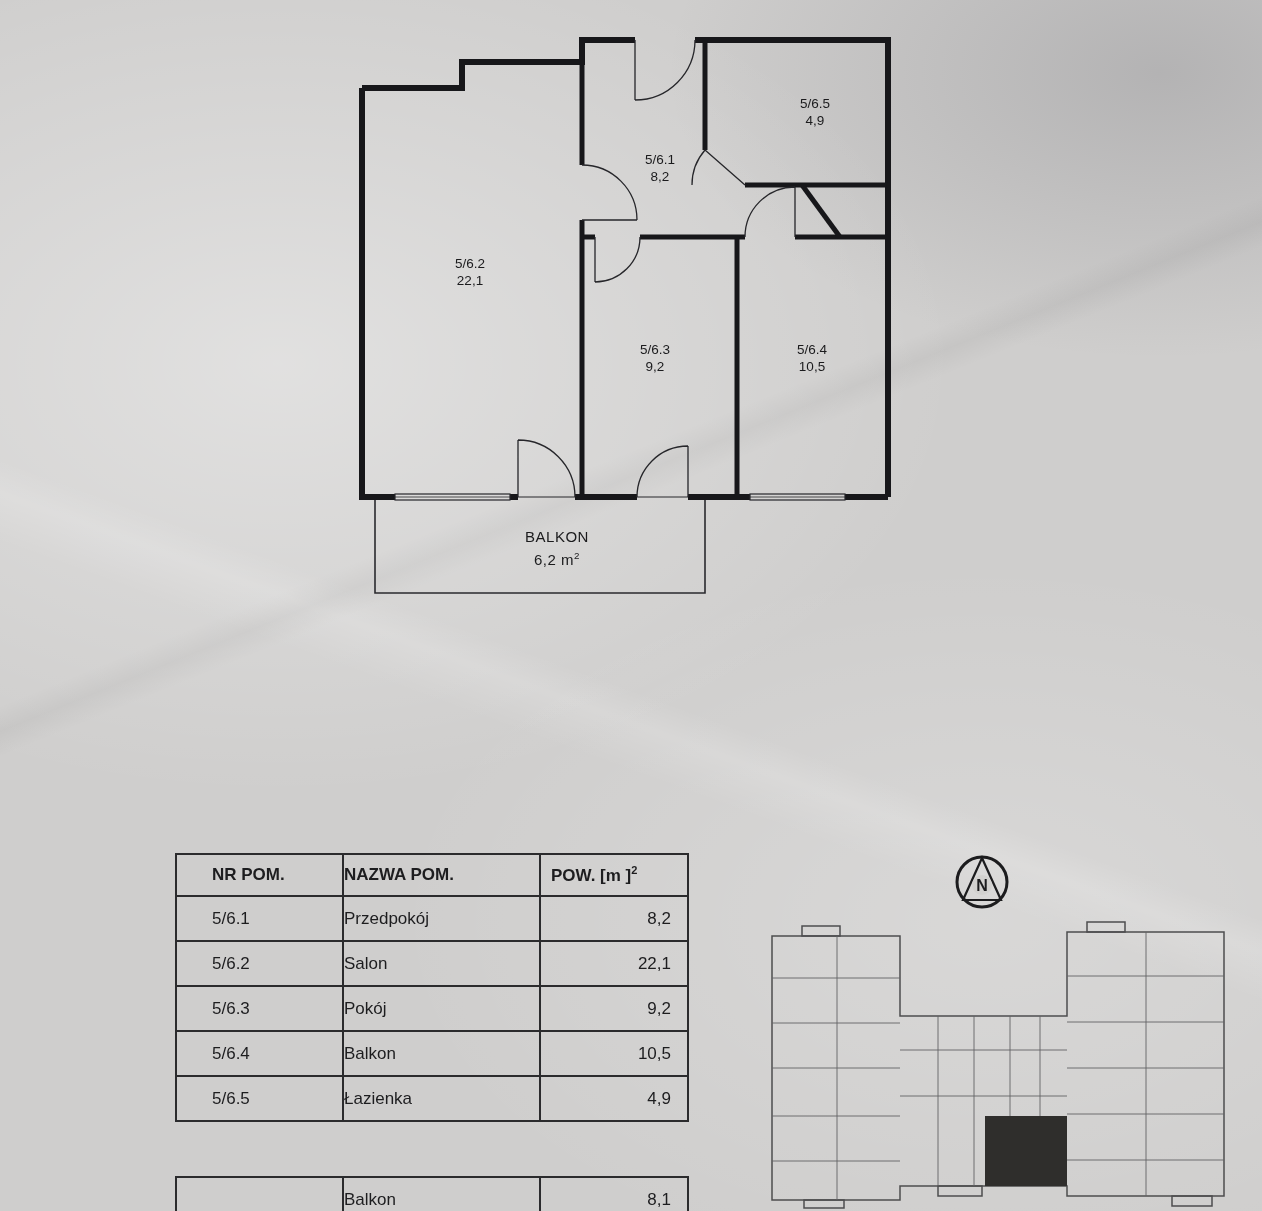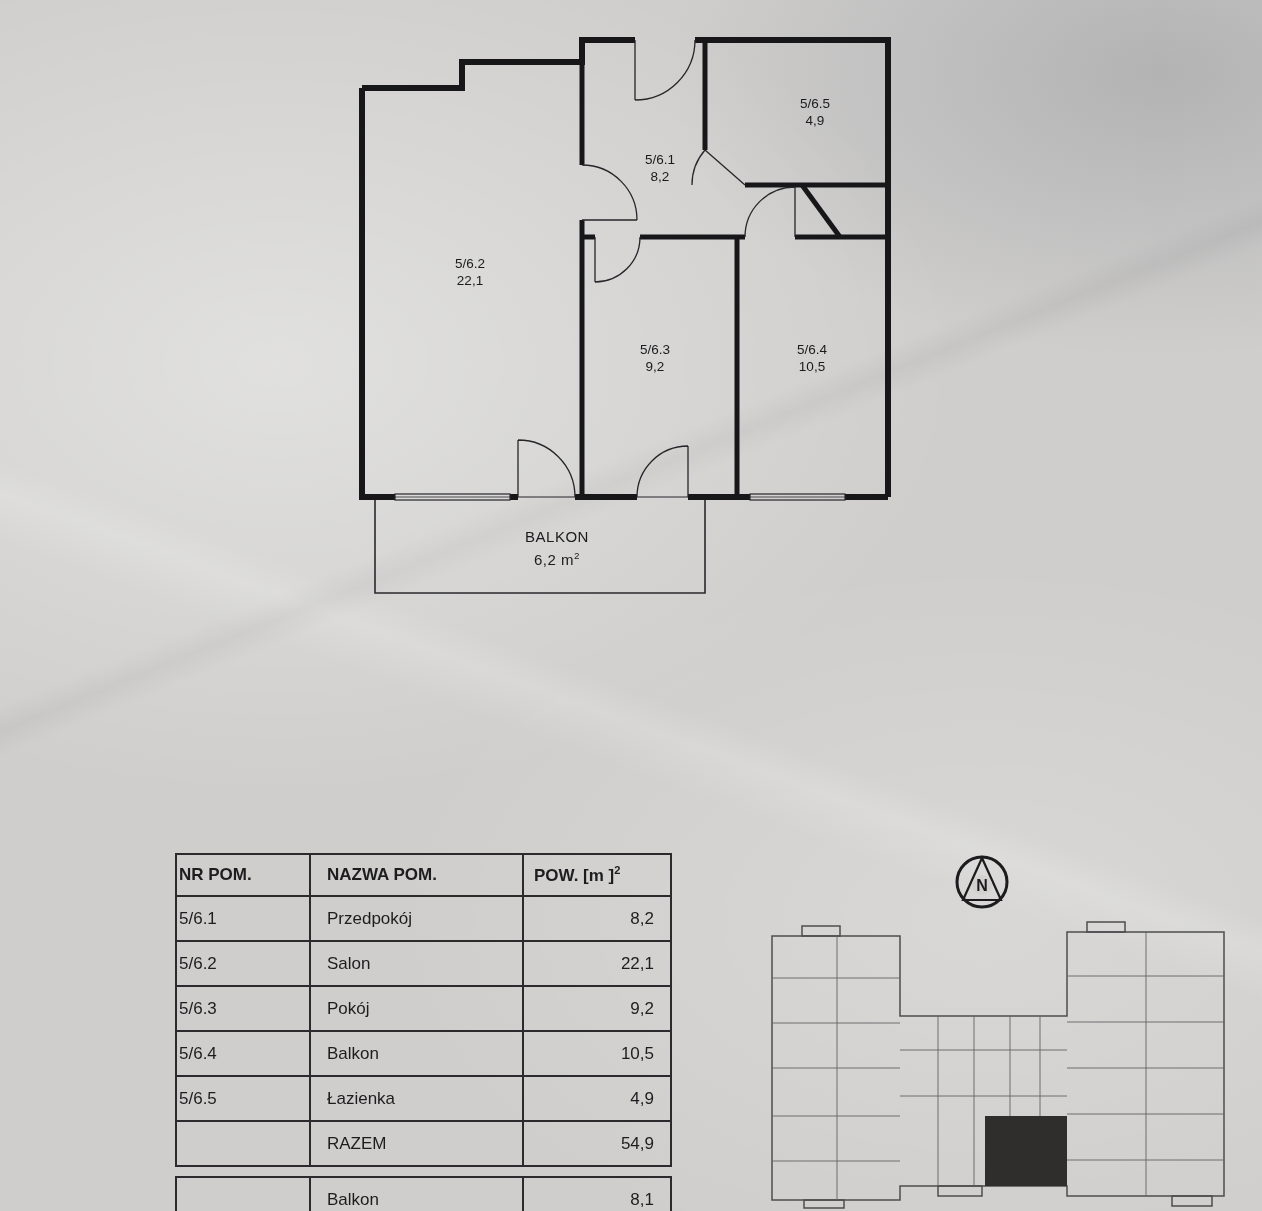--- a/index.html
+++ b/index.html
@@ -48,22 +48,22 @@
   }
   table.areas td,table.areas th{
     border:2px solid #2b2b2d;
     padding:0 10px;
     height:43px;
     overflow:hidden;
     font-weight:400;
     text-align:left;
   }
   table.areas th{font-weight:700;height:40px;}
-  table.areas .col-nr{width:120px;padding-left:2px;}
-  table.areas .col-name{width:185px;padding-left:16px;}
+  table.areas .col-nr{width:120px;padding-left:35px;}
+  table.areas .col-name{width:185px;padding-left:0;}
   table.areas .col-area{width:120px;}
   table.areas td.col-area{text-align:right;padding-right:16px;}
   .main-table{left:175px;top:853px;}
   .balkon-table{left:175px;top:1176px;}
   .keymap-svg{position:absolute;left:742px;top:918px;}
   .compass-svg{position:absolute;left:950px;top:848px;}
 </style>
 </head>
 <body>
 
@@ -166,25 +166,20 @@
     </tr>
     <tr>
       <td class="col-nr">5/6.4</td>
       <td class="col-name">Balkon</td>
       <td class="col-area">10,5</td>
     </tr>
     <tr>
       <td class="col-nr">5/6.5</td>
       <td class="col-name">Łazienka</td>
       <td class="col-area">4,9</td>
-    </tr>
-    <tr>
-      <td class="col-nr"></td>
-      <td class="col-name">RAZEM</td>
-      <td class="col-area">54,9</td>
     </tr>
   </tbody>
     </table>
 
   <table class="areas balkon-table">
     <tbody>
         <tr>
       <td class="col-nr"></td>
       <td class="col-name">Balkon</td>
       <td class="col-area">8,1</td>

